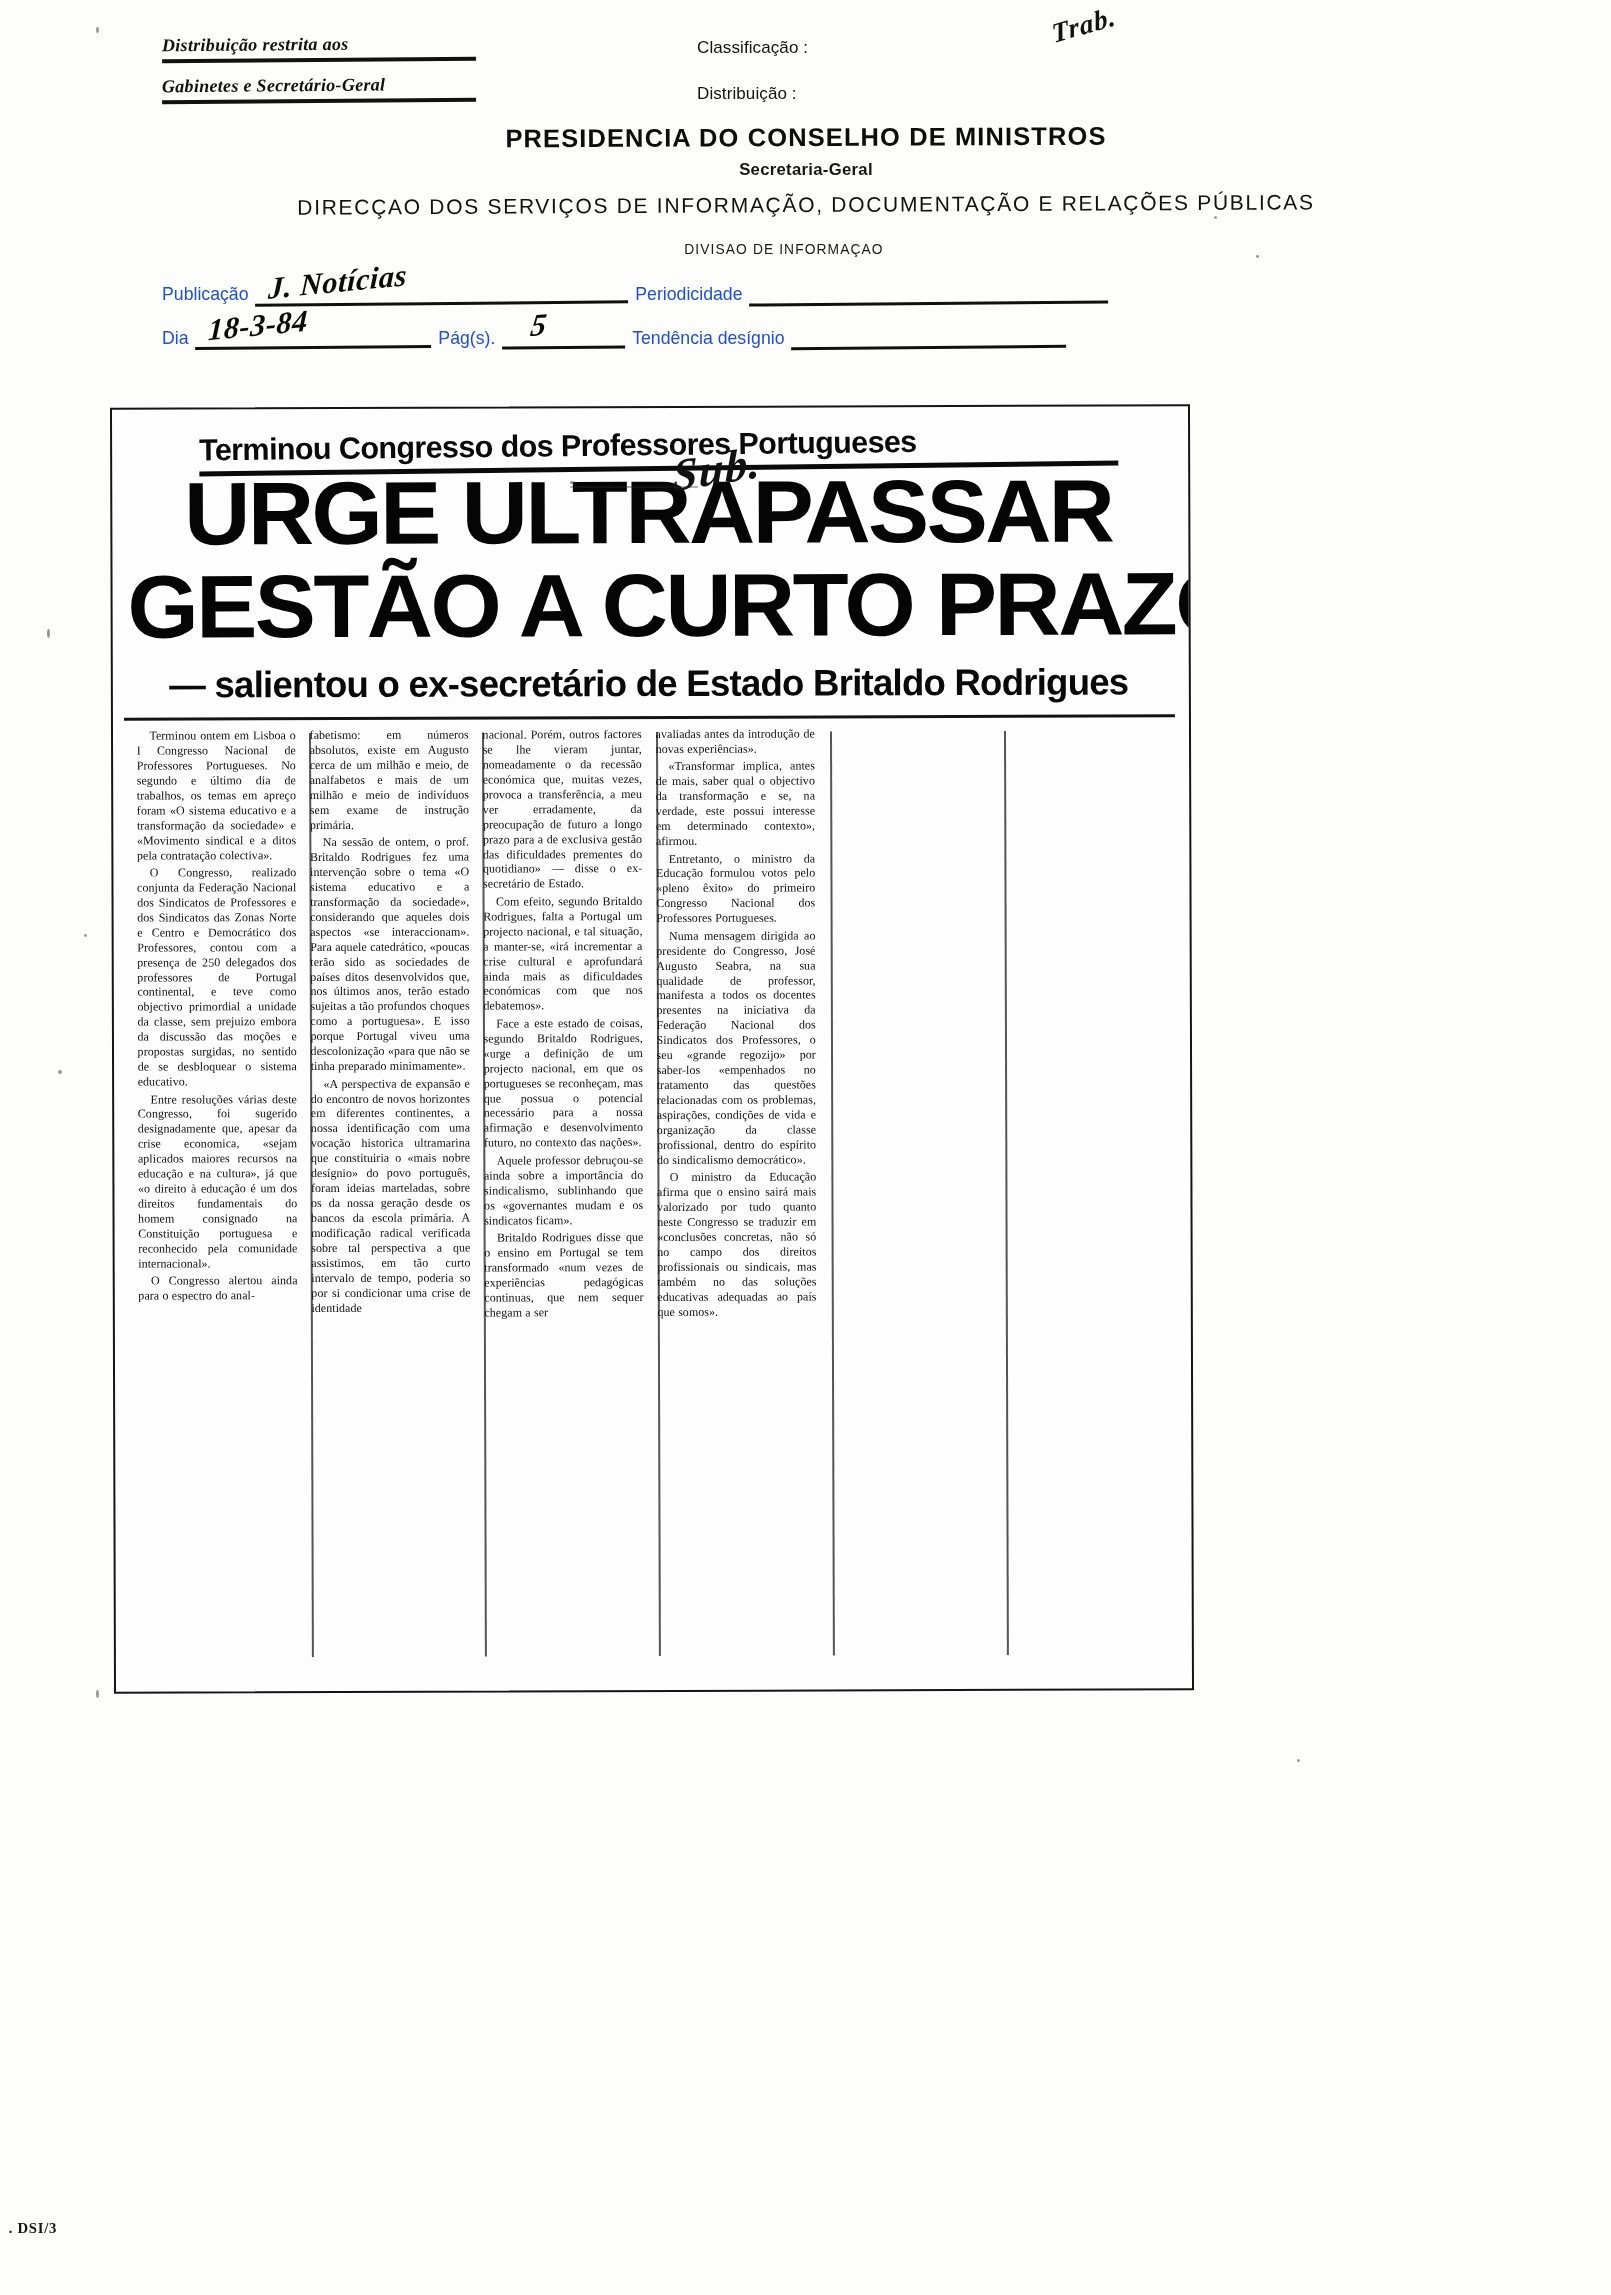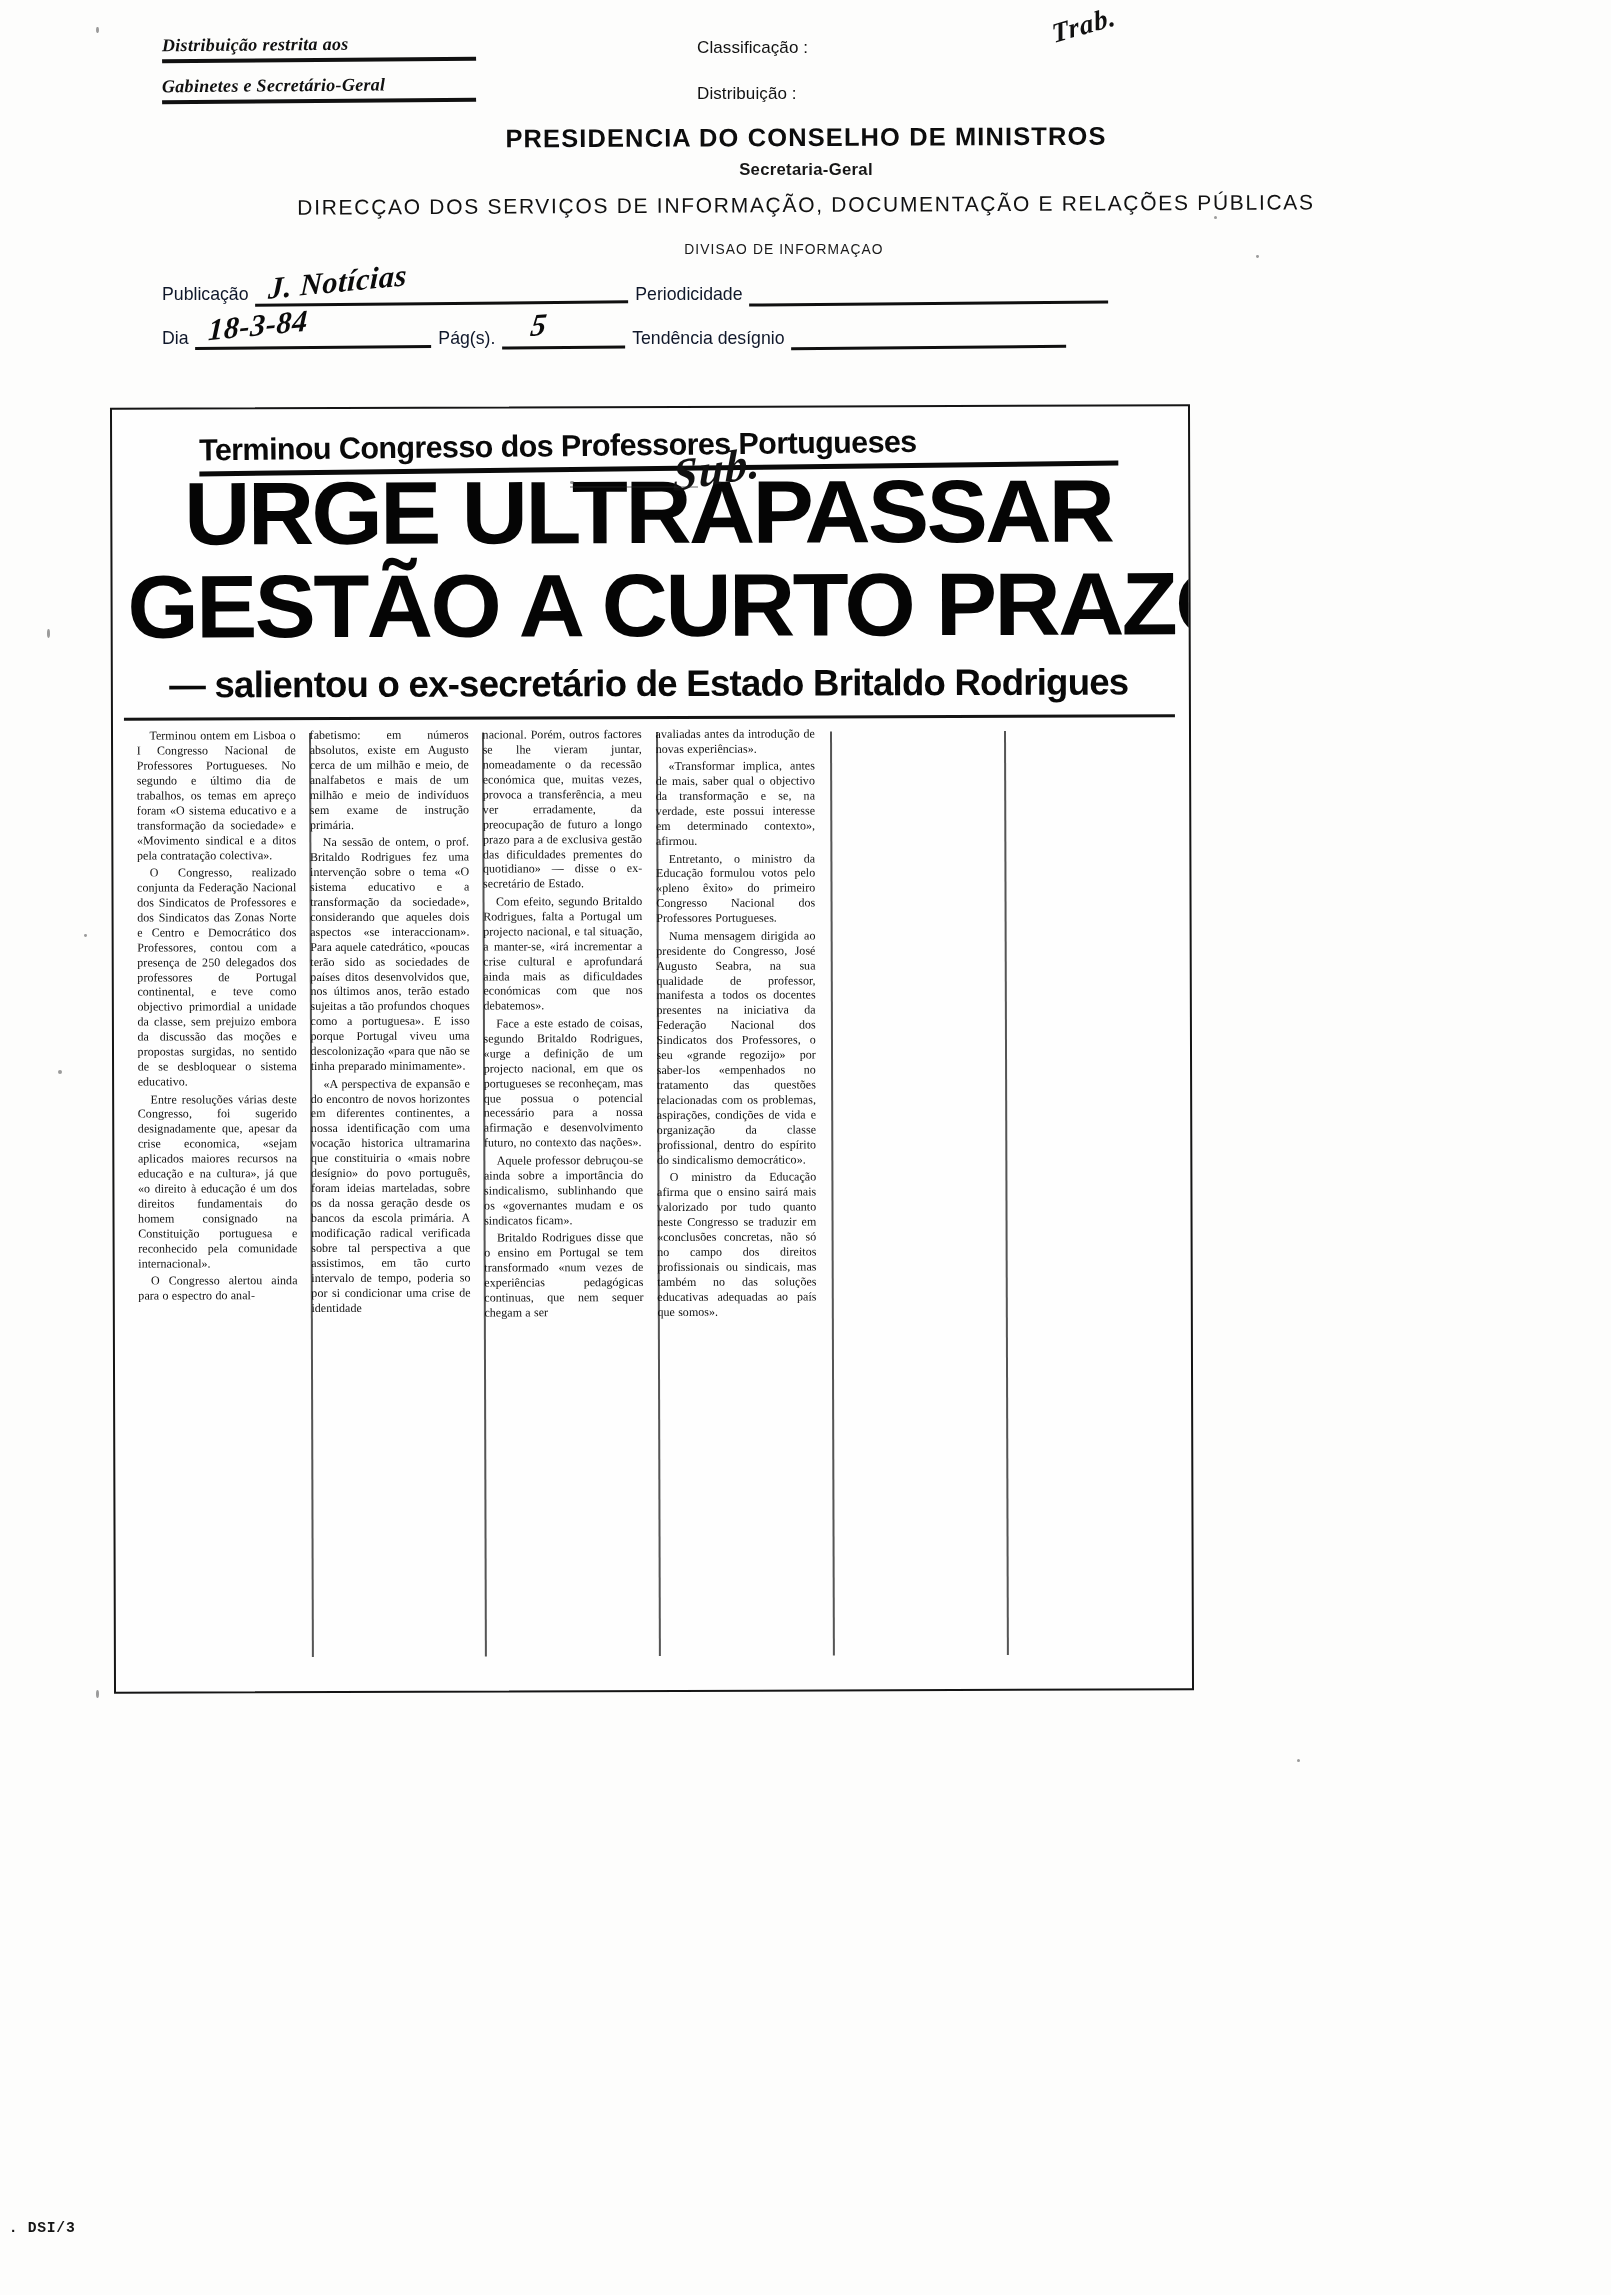--- a/index.html
+++ b/index.html
@@ -61,21 +61,21 @@
     transform:rotate(-0.3deg);
   }
   .org4{
     position:absolute;left:0;top:242px;width:1568px;text-align:center;
     font-size:13.8px;font-weight:500;letter-spacing:1.1px;color:#1a1a1a;
   }
 
   
   .frow{position:absolute;display:flex;align-items:flex-end;}
   .flabel{
-    font-size:17.7px;color:#0f172a;white-space:nowrap;
+    font-size:17.7px;color:#1d4ed8;white-space:nowrap;
     font-family:"Liberation Sans", sans-serif;
   }
   .fline{
     position:relative;
     border-bottom:3.9px solid #101010;
     height:26.5px;
     margin:0 6.9px;
     transform:rotate(-0.5deg);
   }
   .fline.thin{border-bottom-width:3.4px;}
@@ -191,21 +191,21 @@
     word-spacing:0.2px;
   }
   .col p.noind{text-indent:0;}
 
   
   .colrule{position:absolute;top:324px;width:1.5px;height:924px;background:#2a2a2a;opacity:.8;}
 
   
   .footer{
     position:absolute;left:8.8px;top:2220px;
-    font-family:Liberation Mono, monospace;
+    font-family:Liberation Serif, serif;
     font-size:14.7px;letter-spacing:0.7px;color:#151515;font-weight:600;
   }
   .edge-mark{
     position:absolute;background:#2b2b2b;opacity:.5;
   }
 </style>
 </head>
 <body>
 
 <div class="page">

